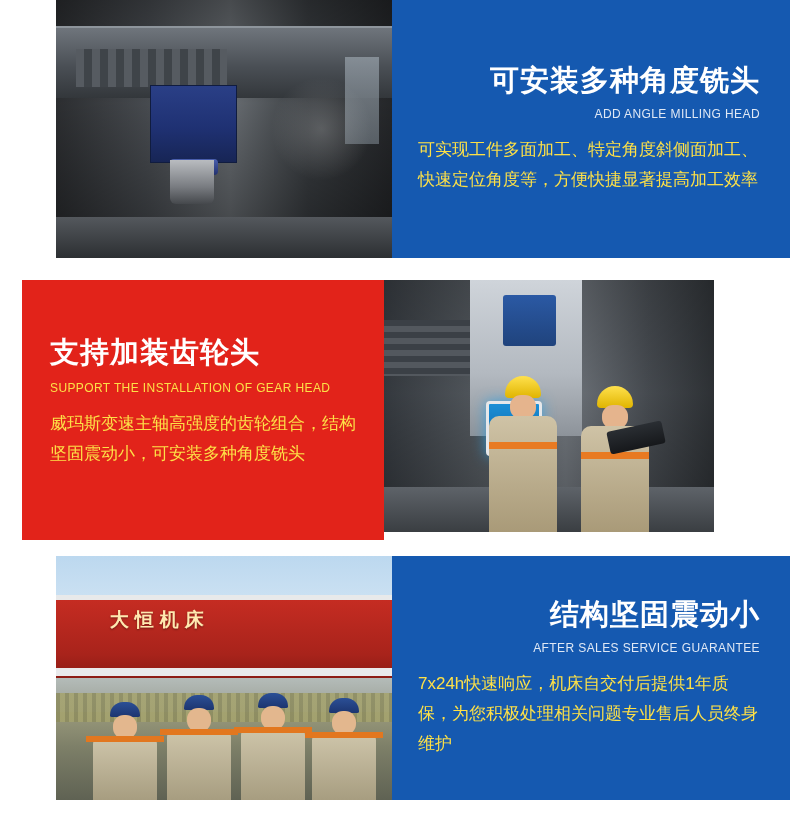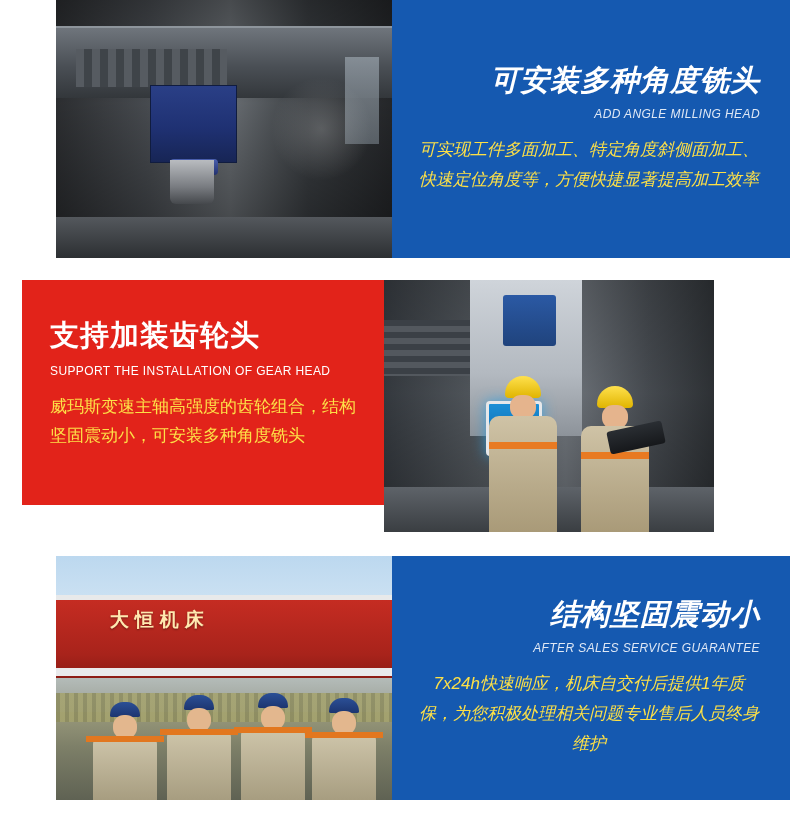--- a/index.html
+++ b/index.html
@@ -39,27 +39,27 @@
   .headline-red-panel {
     color: #ffffff;
   }
   .subline {
     font-size: 12px;
     color: #dfe8f5;
     letter-spacing: .4px;
     margin-top: 9px;
     margin-bottom: 14px;
   }
-  .subline-on-red { color: #ffffff; margin-top: 11px; }
+  .subline-on-red { color: #fde047; margin-top: 11px; }
   .body-text {
     font-size: 17px;
     line-height: 1.75;
     color: #fde047;
   }
-  .align-right { text-align: center; align-items: flex-end; font-style: italic; }
+  .align-right { text-align: left; align-items: flex-end; }
   .align-left  { text-align: left;  align-items: flex-start; }
 
   
   .photo {
     position: absolute;
     overflow: hidden;
     background: #2a2a2a;
   }
 
   
@@ -243,21 +243,21 @@
 
     <div class="text-panel panel-blue align-right" style="left:392px;top:0;width:398px;height:258px;padding:0 30px 0 26px;">
       <div class="headline">可安装多种角度铣头</div>
       <div class="subline">ADD ANGLE MILLING HEAD</div>
       <div class="body-text">可实现工件多面加工、特定角度斜侧面加工、快速定位角度等，方便快捷显著提高加工效率</div>
     </div>
   </div>
 
   <div class="row" style="left:0;top:280px;width:790px;height:252px;">
 
-    <div class="text-panel panel-red align-left" style="left:22px;top:0;width:362px;height:225px;padding:0 16px 16px 28px;">
+    <div class="text-panel panel-red align-left" style="left:22px;top:0;width:362px;height:260px;padding:0 16px 16px 28px;">
       <div class="headline headline-red-panel">支持加装齿轮头</div>
       <div class="subline subline-on-red">SUPPORT THE INSTALLATION OF GEAR HEAD</div>
       <div class="body-text">威玛斯变速主轴高强度的齿轮组合，结构坚固震动小，可安装多种角度铣头</div>
     </div>
 
     <div class="photo photo2" style="left:384px;top:0;width:330px;height:252px;">
       <div class="p2-rail"></div>
       <div class="p2-machine"></div>
       <div class="p2-logo"></div>
       <div class="p2-panelbox"></div>

